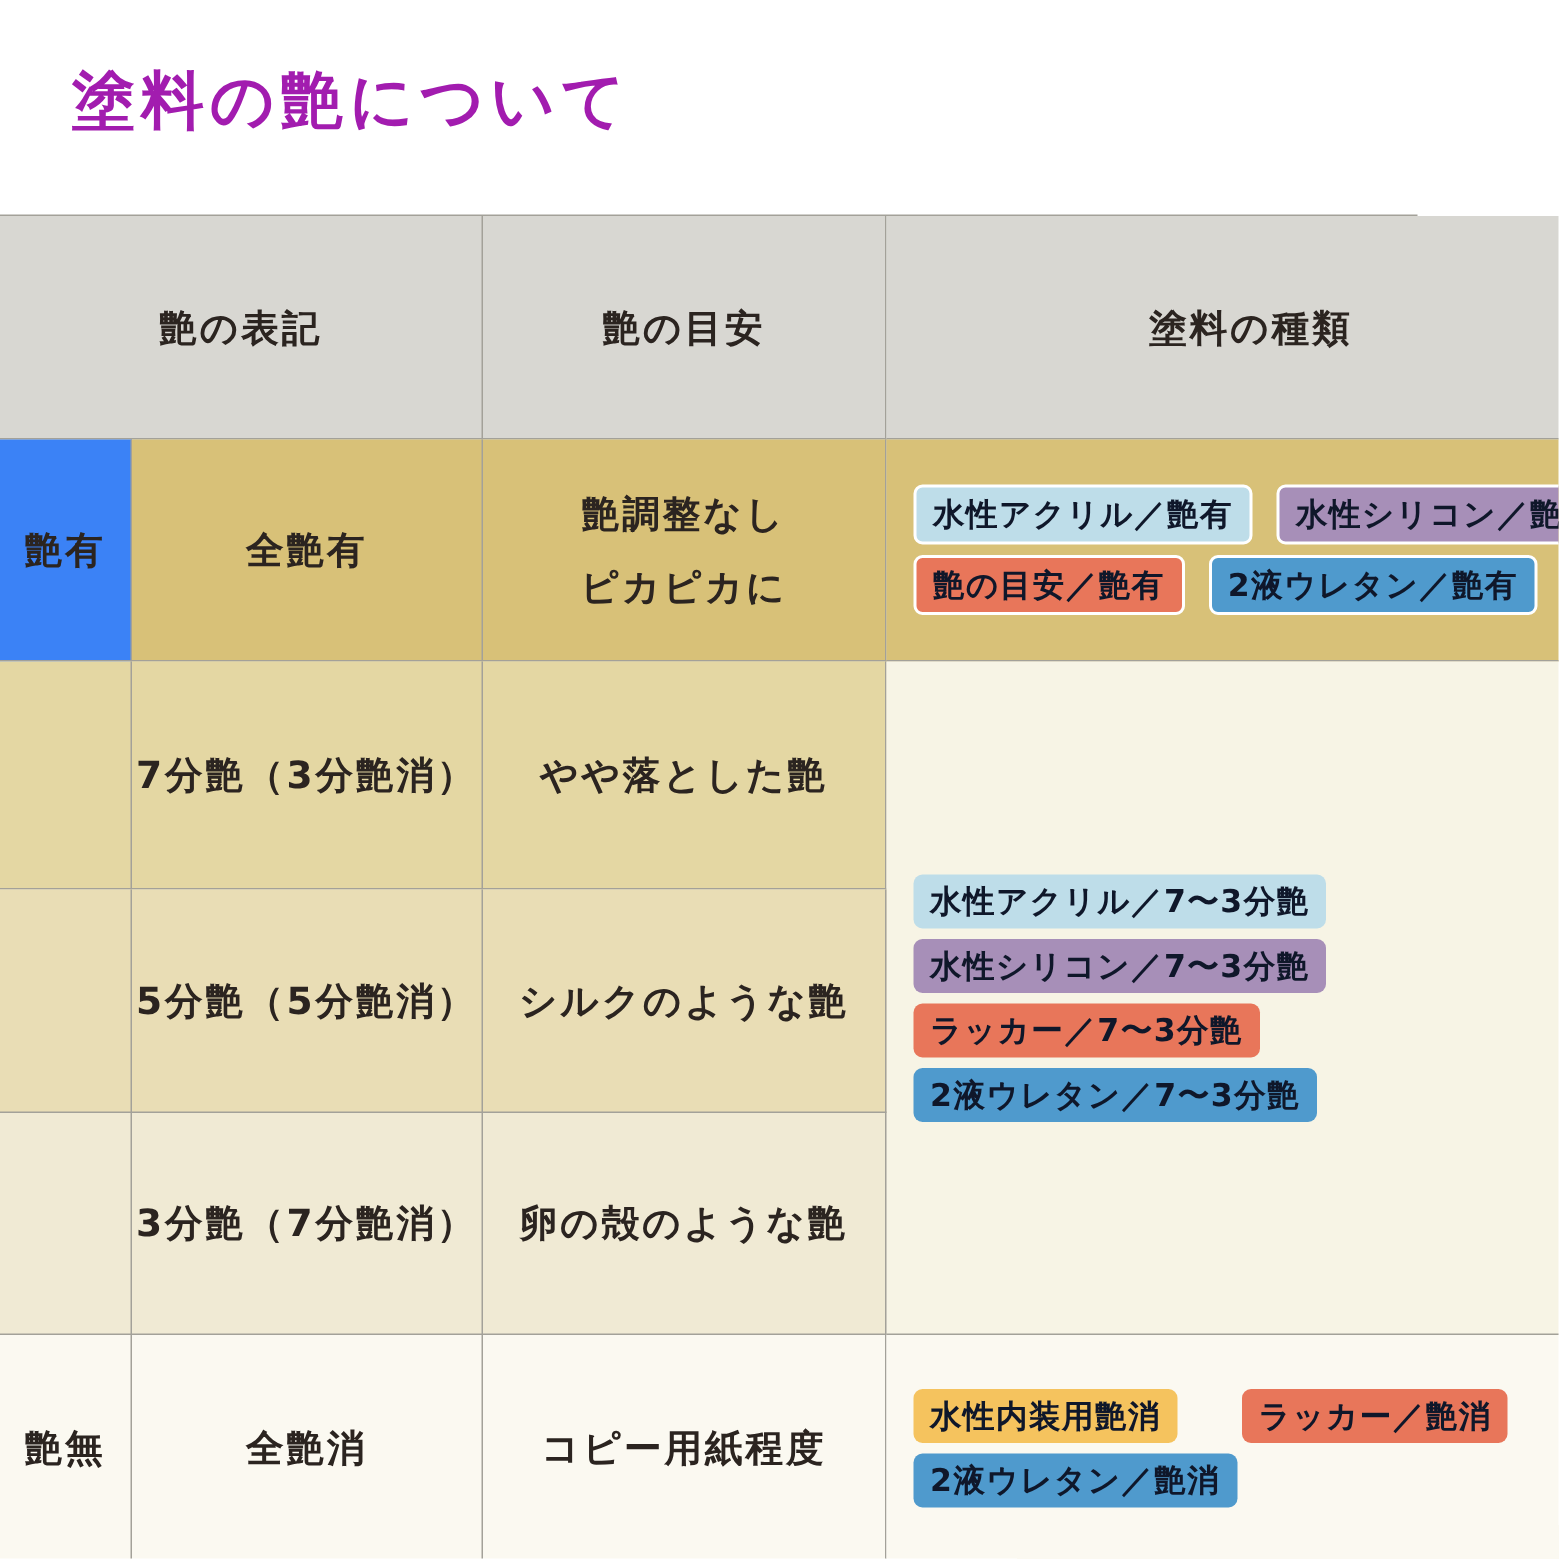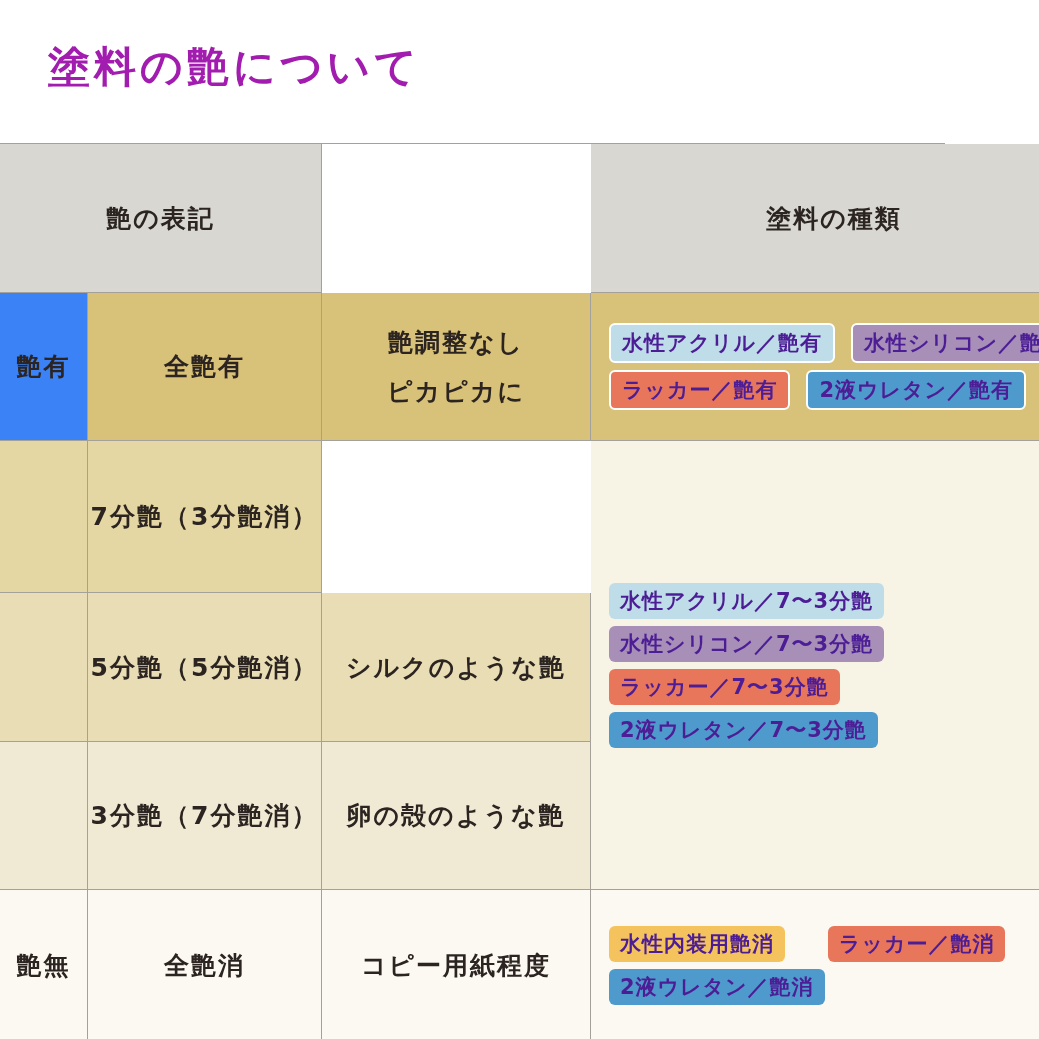--- a/index.html
+++ b/index.html
@@ -39,53 +39,55 @@
   .badges-col{
     flex-direction:column;align-items:flex-start;justify-content:center;
     gap:7px;padding-left:18px;
   }
   .badge-line{display:flex;gap:16px;}
   .badge{
     display:inline-block;
     padding:4px 11px;
     border-radius:6px;
     font-size:21px;font-weight:bold;letter-spacing:1px;
-    color:#4c1d95;white-space:nowrap;
+    color:#0f172a;white-space:nowrap;
   }
   .badge.ring{border:2px solid #ffffff;}
 </style>
 </head>
 <body>
 
 <h1 class="page-title">塗料の艶について</h1>
 
 <div class="gloss-table">
 
   <div class="cell head" style="grid-area: 1 / 1 / 2 / 3; background-color: rgb(216, 215, 210);">艶の表記</div>
+  <div class="cell head" style="grid-area: 1 / 3 / 2 / 4; background-color: rgb(216, 215, 210);">艶の目安</div>
   <div class="cell head noR" style="grid-area: 1 / 4 / 2 / 5; background-color: rgb(216, 215, 210);">塗料の種類</div>
 
   <div class="cell" style="grid-area: 2 / 1 / 3 / 2; background-color: #3b82f6;">艶有</div>
   <div class="cell" style="grid-area: 2 / 2 / 3 / 3; background-color: rgb(216, 193, 120);">全艶有</div>
   <div class="cell twolines" style="grid-area: 2 / 3 / 3 / 4; background-color: rgb(216, 193, 120);">
     <span>艶調整なし</span>
     <span>ピカピカに</span>
   </div>
   <div class="cell noR badges-col" style="grid-area: 2 / 4 / 3 / 5; background-color: rgb(216, 193, 120);">
     <div class="badge-line">
       <span class="badge ring" style="background-color: rgb(190, 221, 233);">水性アクリル／艶有</span>
       <span class="badge ring" style="background-color: rgb(167, 143, 184);">水性シリコン／艶有</span>
     </div>
     <div class="badge-line">
-      <span class="badge ring" style="background-color: rgb(232, 118, 90);">ラッカー／艶有</span>
+      <span class="badge ring" style="background-color: rgb(232, 118, 90);">艶の目安／艶有</span>
       <span class="badge ring" style="background-color: rgb(79, 154, 205);">2液ウレタン／艶有</span>
     </div>
   </div>
 
   <div class="cell" style="grid-area: 3 / 1 / 4 / 2; background-color: rgb(228, 215, 163);"></div>
   <div class="cell" style="grid-area: 3 / 2 / 4 / 3; background-color: rgb(228, 215, 163);">7分艶（3分艶消）</div>
+  <div class="cell" style="grid-area: 3 / 3 / 4 / 4; background-color: rgb(228, 215, 163);">やや落とした艶</div>
 
   <div class="cell noR badges-col" style="grid-area: 3 / 4 / 6 / 5; background-color: rgb(247, 244, 229);">
     <span class="badge" style="background-color: rgb(190, 221, 233);">水性アクリル／7〜3分艶</span>
     <span class="badge" style="background-color: rgb(167, 143, 184);">水性シリコン／7〜3分艶</span>
     <span class="badge" style="background-color: rgb(232, 118, 90);">ラッカー／7〜3分艶</span>
     <span class="badge" style="background-color: rgb(79, 154, 205);">2液ウレタン／7〜3分艶</span>
   </div>
 
   <div class="cell" style="grid-area: 4 / 1 / 5 / 2; background-color: rgb(233, 221, 181);"></div>
   <div class="cell" style="grid-area: 4 / 2 / 5 / 3; background-color: rgb(233, 221, 181);">5分艶（5分艶消）</div>

